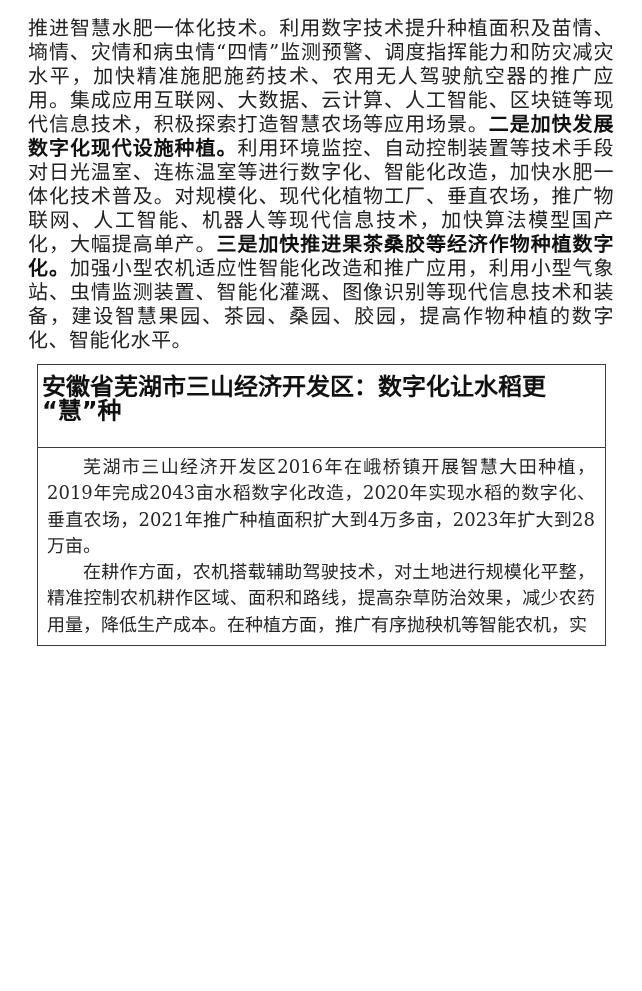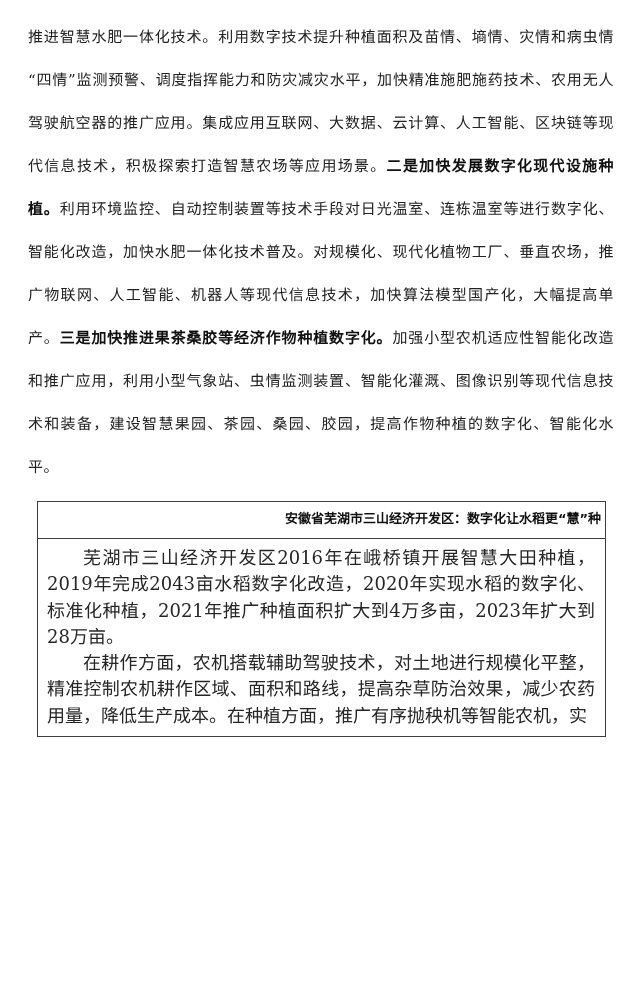--- a/index.html
+++ b/index.html
@@ -13,45 +13,45 @@
     height: 991px;
     margin: 0 auto;
     background: #ffffff;
     box-sizing: border-box;
     padding: 16px 28px 0 28px;
     color: #1c1c1c;
     font-family: "DejaVu Serif", "Liberation Serif", serif;
     overflow: hidden;
   }
   .main-text {
-    font-size: 15px;
-    line-height: 43px;
+    font-size: 20px;
+    line-height: 24px;
     text-align: justify;
     text-justify: inter-character;
     color: #222222;
     letter-spacing: 0.5px;
   }
   .main-text .emph {
     font-family: "DejaVu Sans", "Liberation Sans", sans-serif;
     font-weight: 700;
     color: #111111;
   }
   .case-box {
     margin: 12px 8px 0 9px;
     border: 1.5px solid #3c3c3c;
     background: #ffffff;
   }
   .case-title {
     border-bottom: 1.5px solid #3c3c3c;
-    text-align: right;
+    text-align: left;
     font-family: "DejaVu Sans", "Liberation Sans", sans-serif;
     font-weight: 700;
-    font-size: 13px;
+    font-size: 24px;
     line-height: 1;
-    padding: 10px 4px 13px 4px;
+    padding: 10px 4px 24px 4px;
     color: #111111;
   }
   .case-body {
     padding: 6px 10px 7px 9px;
     font-size: 18px;
     line-height: 26.3px;
     text-align: justify;
     text-justify: inter-character;
     color: #262626;
   }
@@ -65,18 +65,18 @@
 
 <div class="page">
 
   <div class="main-text">
     <span>推进智慧水肥一体化技术。利用数字技术提升种植面积及苗情、墒情、灾情和病虫情“四情”监测预警、调度指挥能力和防灾减灾水平，加快精准施肥施药技术、农用无人驾驶航空器的推广应用。集成应用互联网、大数据、云计算、人工智能、区块链等现代信息技术，积极探索打造智慧农场等应用场景。</span><span class="emph">二是加快发展数字化现代设施种植。</span><span>利用环境监控、自动控制装置等技术手段对日光温室、连栋温室等进行数字化、智能化改造，加快水肥一体化技术普及。对规模化、现代化植物工厂、垂直农场，推广物联网、人工智能、机器人等现代信息技术，加快算法模型国产化，大幅提高单产。</span><span class="emph">三是加快推进果茶桑胶等经济作物种植数字化。</span><span>加强小型农机适应性智能化改造和推广应用，利用小型气象站、虫情监测装置、智能化灌溉、图像识别等现代信息技术和装备，建设智慧果园、茶园、桑园、胶园，提高作物种植的数字化、智能化水平。</span>
   </div>
 
   <div class="case-box">
     <div class="case-title">安徽省芜湖市三山经济开发区：数字化让水稻更“慧”种</div>
     <div class="case-body">
-      <p>芜湖市三山经济开发区2016年在峨桥镇开展智慧大田种植，2019年完成2043亩水稻数字化改造，2020年实现水稻的数字化、标准化种植，2021年推广种植面积扩大到4万多亩，2023年扩大到28万亩。</p>
+      <p>芜湖市三山经济开发区2016年在峨桥镇开展智慧大田种植，2019年完成2043亩水稻数字化改造，2020年实现水稻的数字化、垂直农场，2021年推广种植面积扩大到4万多亩，2023年扩大到28万亩。</p>
       <p>在耕作方面，农机搭载辅助驾驶技术，对土地进行规模化平整，精准控制农机耕作区域、面积和路线，提高杂草防治效果，减少农药用量，降低生产成本。在种植方面，推广有序抛秧机等智能农机，实</p>
     </div>
   </div>
 
 </div>
 
 </body></html>

